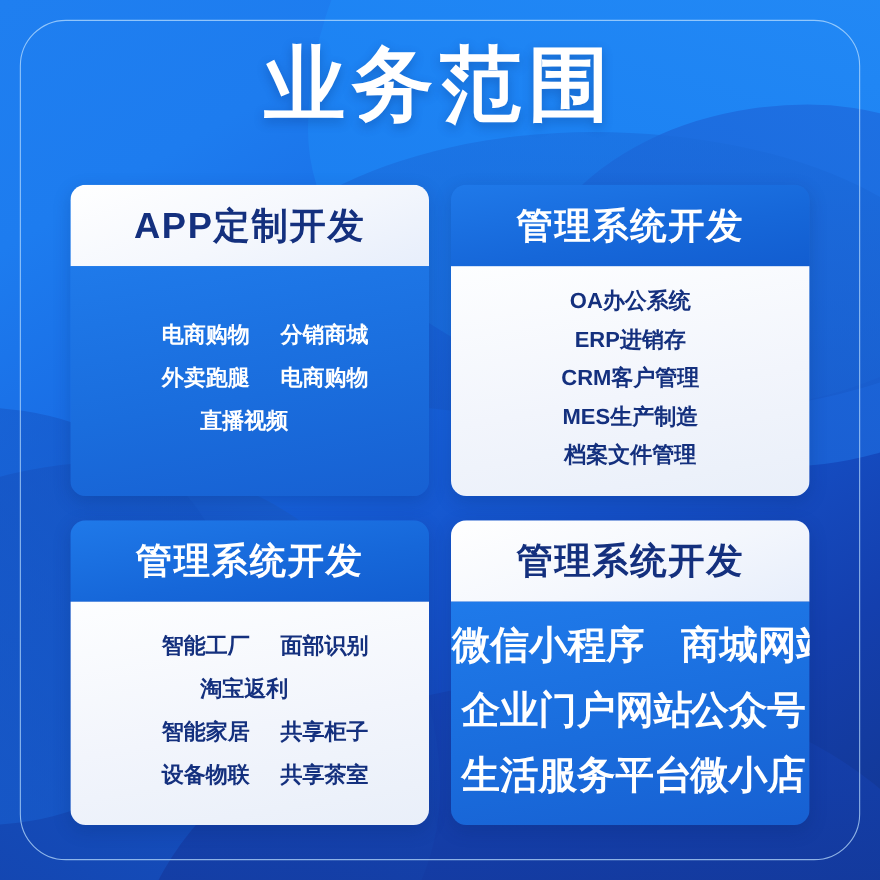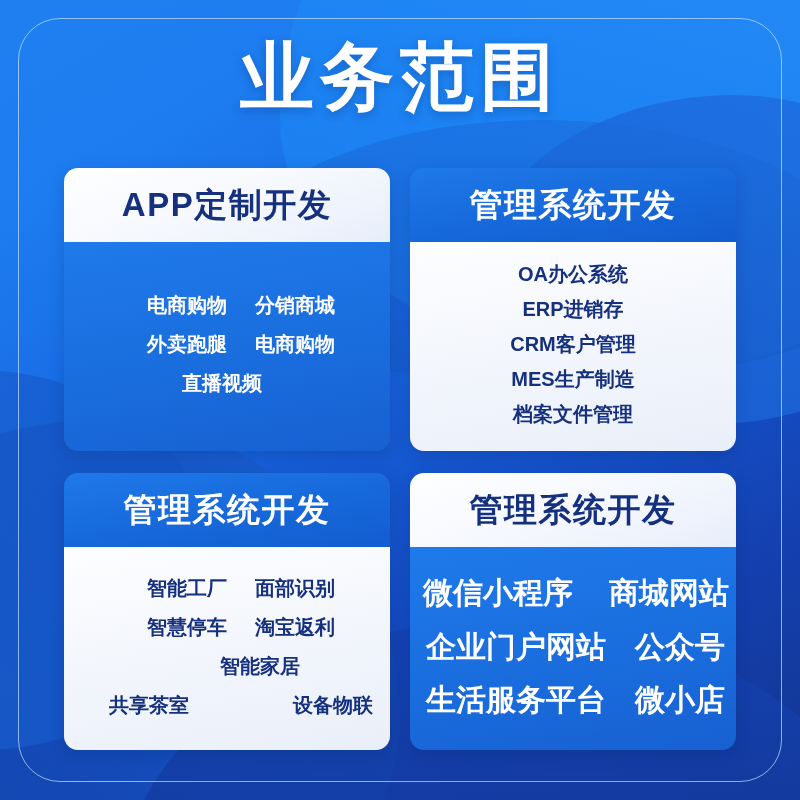--- a/index.html
+++ b/index.html
@@ -170,21 +170,21 @@
   .cols2 .row { padding: 9px 0; }
   .cols1 .row { padding: 7px 0; justify-content: center; }
 
   .cell {
     white-space: nowrap;
   }
   .cols2 .cell-a { width: 146px; text-align: right; padding-right: 0; }
   .cols2 .cell-b { width: 146px; text-align: left; padding-left: 28px; }
 
   
-  .card-wide .row { font-size: 30px; padding: 11px 0; }
+  .card-wide .row { font-size: 35px; padding: 11px 0; }
   .card-wide .cell-a { width: 178px; text-align: left; padding-left: 6px; }
   .card-wide .cell-b { width: 130px; text-align: center; padding-left: 8px; margin-left: 28px; }
 
   .cols1 .cell-single { text-align: center; width: 100%; }
 </style>
 </head>
 <body>
 
 <div id="poster">
 
@@ -245,29 +245,29 @@
 
     <div class="card v-bluelight">
       <div class="card-head">管理系统开发</div>
       <div class="card-body">
         <div class="rows cols2">
           <div class="row">
             <span class="cell cell-a">智能工厂</span>
             <span class="cell cell-b">面部识别</span>
           </div>
           <div class="row">
-            <span class="cell cell-a">智慧停车</span>
             <span class="cell cell-b">淘宝返利</span>
           </div>
           <div class="row">
             <span class="cell cell-a">智能家居</span>
-          </div>
-          <div class="row">
+            <span class="cell cell-b">共享柜子</span>
+          </div>
+          <div class="row">
+            <span class="cell cell-a">设备物联</span>
             <span class="cell cell-b">共享茶室</span>
-            <span class="cell cell-a">设备物联</span>
           </div>
         </div>
       </div>
     </div>
 
     <div class="card v-lightblue card-wide">
       <div class="card-head">管理系统开发</div>
       <div class="card-body">
         <div class="rows cols2">
           <div class="row">

